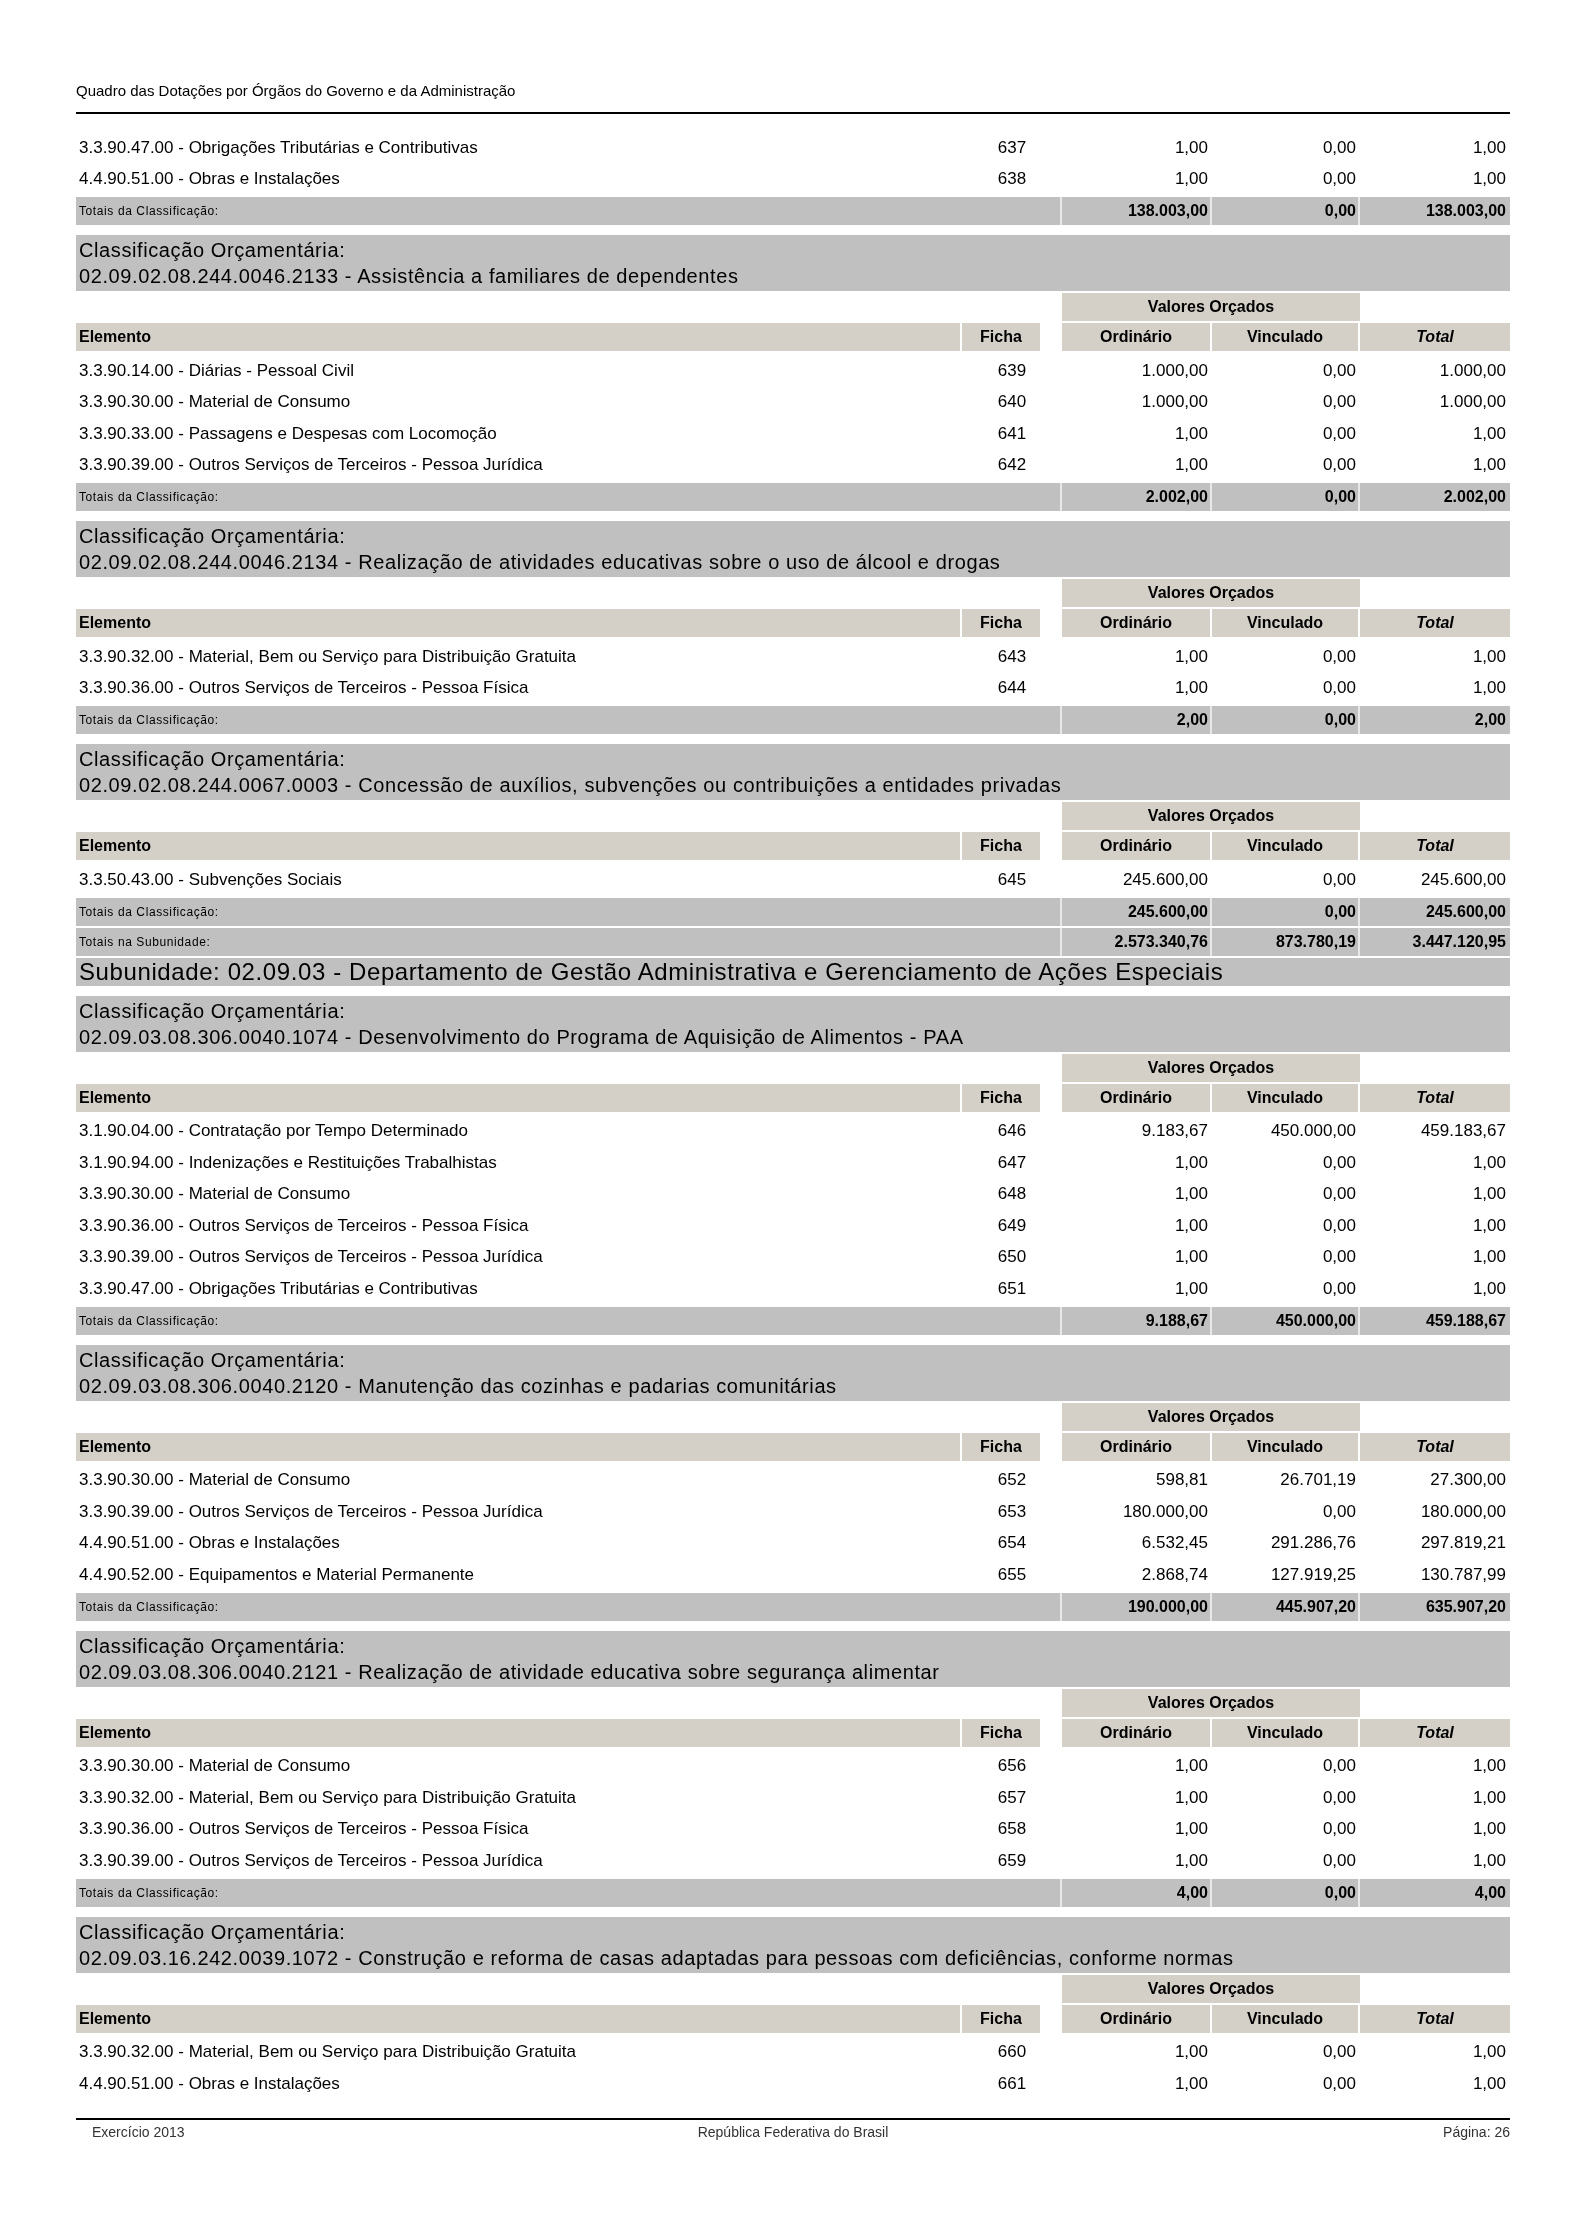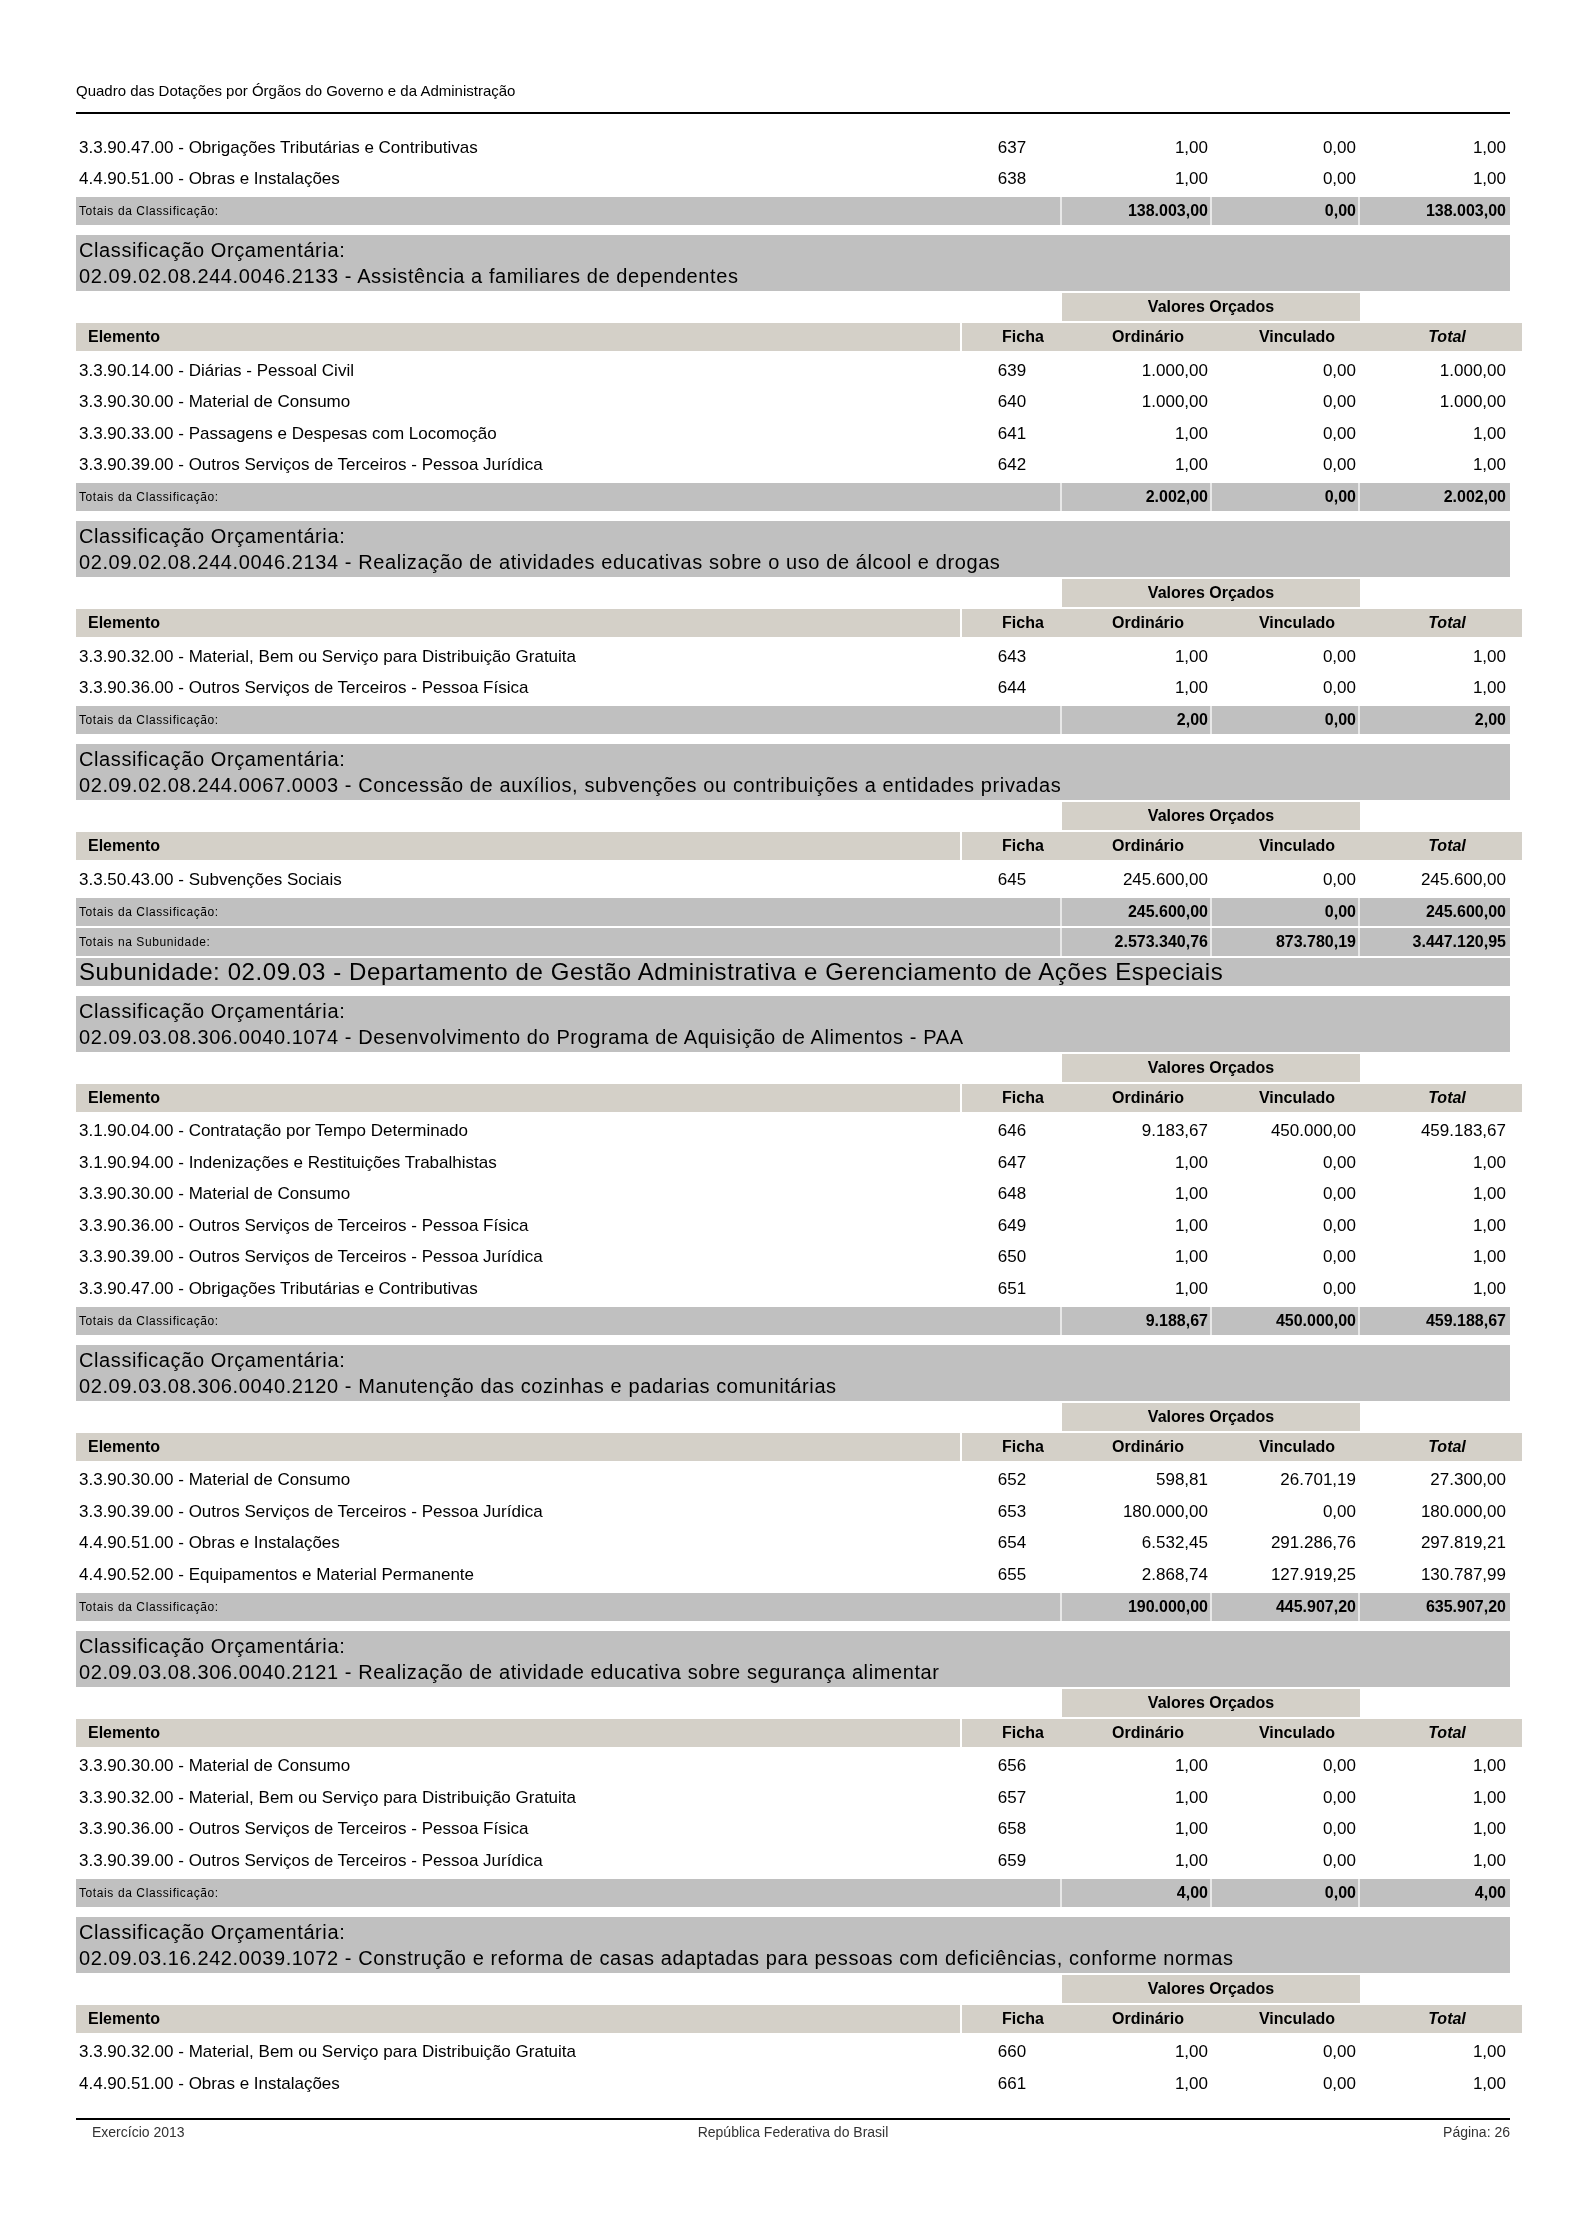--- a/index.html
+++ b/index.html
@@ -21,23 +21,23 @@
   .totals .lbl { position: absolute; left: 3px; top: 0; bottom: 0; display: flex; align-items: center; font-size: 12px; letter-spacing: 0.6px; }
   .totals .c { font-weight: bold; font-size: 16px; }
   .totals .sep { position: absolute; top: 0; bottom: 0; width: 2px; background: #e8e8e8; }
 
   .class-head { background: #c0c0c0; padding: 2px 3px 2px 3px; margin-top: 10px; font-size: 20px; letter-spacing: 0.6px; line-height: 26px; }
   .subunit { background: #c0c0c0; padding: 1px 3px; font-size: 24px; letter-spacing: 0.6px; line-height: 26px; margin-top: 2px; }
 
   .vo-row { position: relative; height: 30px; }
   .vo-cell { position: absolute; left: 986px; width: 298px; top: 2px; bottom: 0; background: #d4d0c8; display: flex; align-items: center; justify-content: center; font-weight: bold; font-size: 16px; }
   .hdr-row { position: relative; height: 30px; margin-bottom: 4px; }
-  .hdr-row .h { position: absolute; top: 2px; bottom: 0; background: #d4d0c8; display: flex; align-items: center; font-weight: bold; font-size: 16px; padding-left: 12px; }
+  .hdr-row .h { position: absolute; top: 2px; bottom: 0; background: #d4d0c8; display: flex; align-items: center; font-weight: bold; font-size: 16px; }
   .h-el { left: 0; width: 884px; padding-left: 3px; box-sizing: border-box; }
-  .h-fi { left: 886px; width: 98px; justify-content: center; }
+  .h-fi { left: 886px; width: 78px; justify-content: center; }
   .h-or { left: 986px; width: 148px; justify-content: center; }
   .h-vi { left: 1136px; width: 146px; justify-content: center; }
   .h-to { left: 1284px; width: 150px; justify-content: center; font-style: italic; }
 
   .bottom-rule { position: absolute; left: 0; top: 2118px; width: 1434px; height: 2px; background: #000; }
   .footer { position: absolute; top: 2124px; left: 0; width: 1434px; font-size: 14px; color: #333; }
   .footer .l { position: absolute; left: 16px; text-align: right; }
   .footer .m { position: absolute; left: 0; width: 1434px; text-align: center; }
   .footer .r { position: absolute; right: 0; }
 </style>

